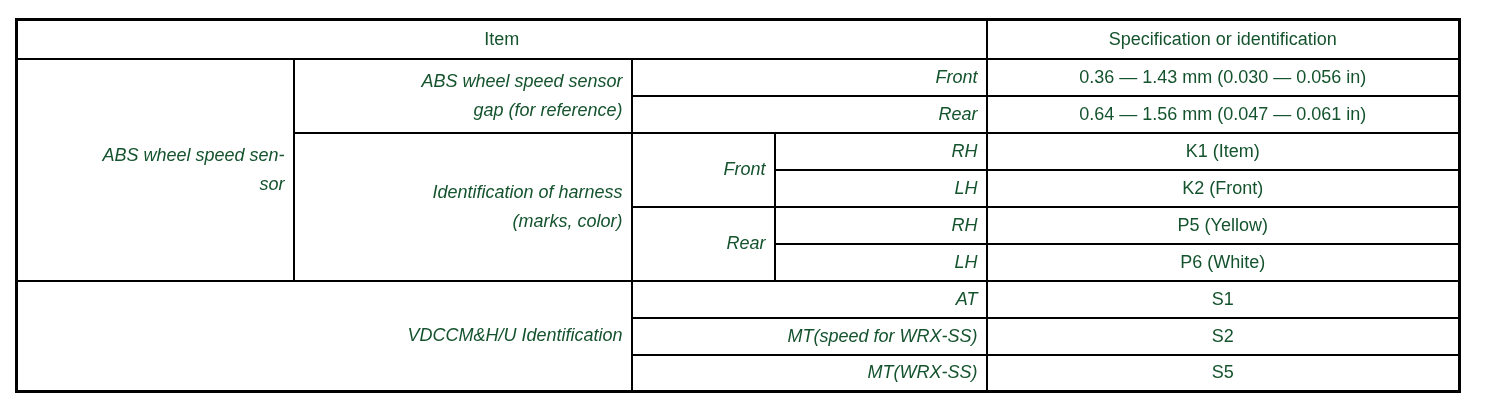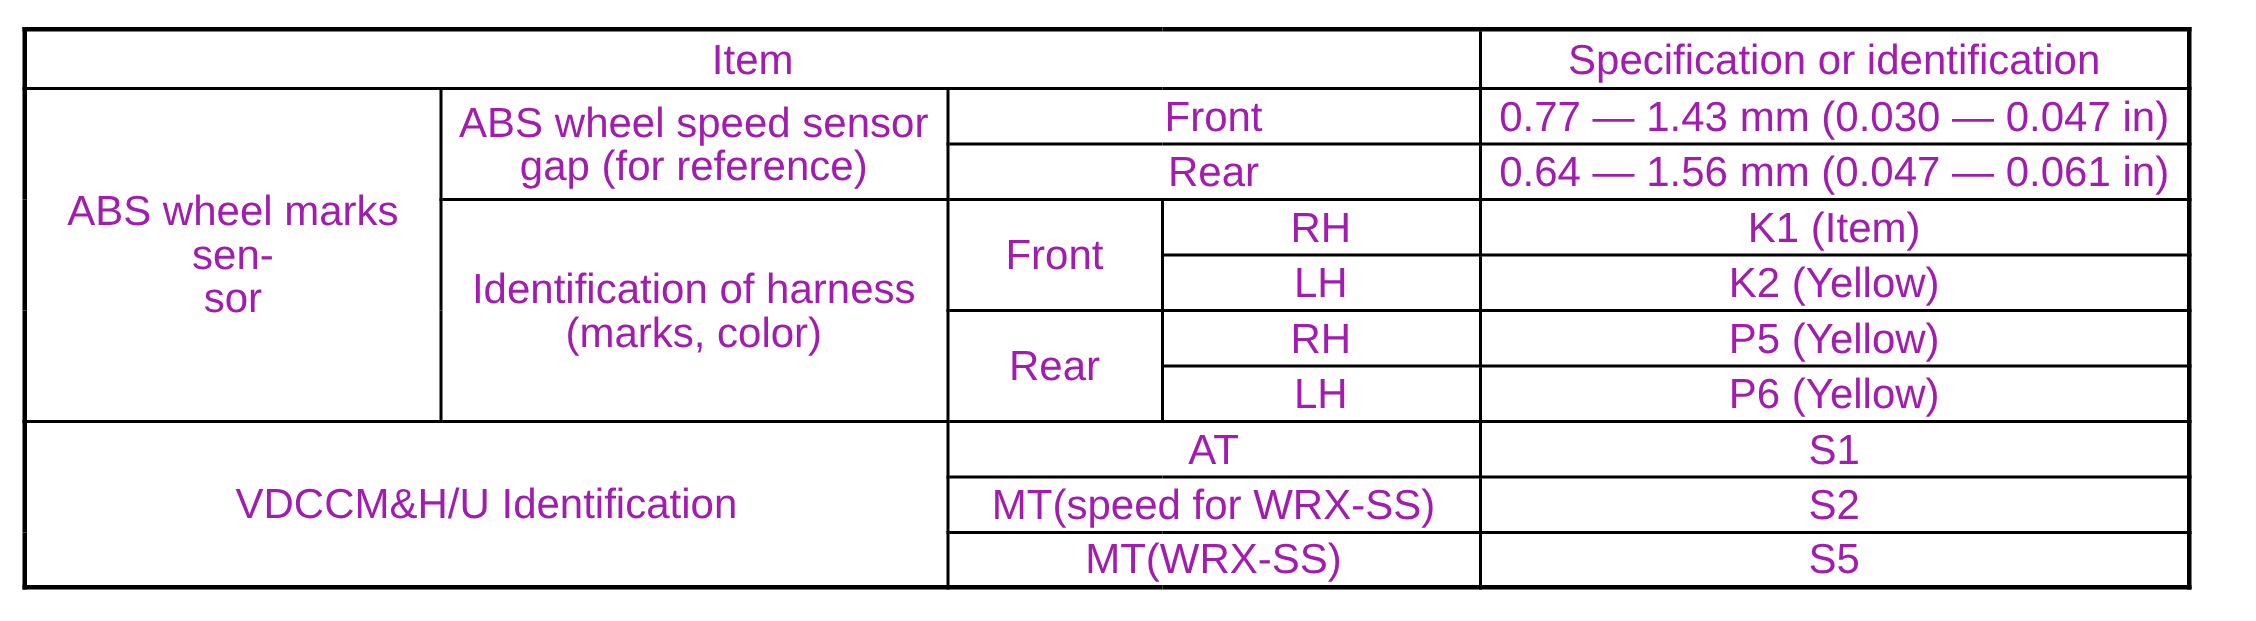--- a/index.html
+++ b/index.html
@@ -20,36 +20,37 @@
     top: 18px;
   }
   table.spec-table {
     border-collapse: collapse;
     table-layout: fixed;
     width: 1443px;
     border: 3px solid #000000;
   }
   table.spec-table td {
     border: 2px solid #000000;
-    font-size: 28px;
+    font-size: 18px;
     line-height: 29px;
-    color: #a21caf;
+    color: #14532d;
     vertical-align: middle;
     padding: 1px 8px;
     overflow: hidden;
     white-space: pre-line;
   }
   tr.h-head  { height: 39px; }
   tr.h-row   { height: 37px; }
   td.ctr {
     text-align: center;
     padding: 1px 2px;
   }
   td.lft {
-    text-align: center;
+    text-align: right;
+    font-style: italic;
   }
 </style>
 </head>
 <body>
 
 <div class="table-wrap">
   <table class="spec-table">
     <colgroup>
       <col style="width:277px">
       <col style="width:338px">
@@ -58,55 +59,55 @@
       <col style="width:473px">
     </colgroup>
 
     <tbody>
         <tr class="h-head">
       <td class="ctr" colspan="4">Item</td>
       <td class="ctr">Specification or identification</td>
     </tr>
 
     <tr class="h-row">
-      <td class="lft" rowspan="6">ABS wheel marks sen-
+      <td class="lft" rowspan="6">ABS wheel speed sen-
 sor</td>
       <td class="lft" rowspan="2">ABS wheel speed sensor
 gap (for reference)</td>
       <td class="lft" colspan="2">Front</td>
-      <td class="ctr">0.77 — 1.43 mm (0.030 — 0.047 in)</td>
+      <td class="ctr">0.36 — 1.43 mm (0.030 — 0.056 in)</td>
     </tr>
 
     <tr class="h-row">
       <td class="lft" colspan="2">Rear</td>
       <td class="ctr">0.64 — 1.56 mm (0.047 — 0.061 in)</td>
     </tr>
 
     <tr class="h-row">
       <td class="lft" rowspan="4">Identification of harness
 (marks, color)</td>
       <td class="lft" rowspan="2">Front</td>
       <td class="lft">RH</td>
       <td class="ctr">K1 (Item)</td>
     </tr>
 
     <tr class="h-row">
       <td class="lft">LH</td>
-      <td class="ctr">K2 (Yellow)</td>
+      <td class="ctr">K2 (Front)</td>
     </tr>
 
     <tr class="h-row">
       <td class="lft" rowspan="2">Rear</td>
       <td class="lft">RH</td>
       <td class="ctr">P5 (Yellow)</td>
     </tr>
 
     <tr class="h-row">
       <td class="lft">LH</td>
-      <td class="ctr">P6 (Yellow)</td>
+      <td class="ctr">P6 (White)</td>
     </tr>
 
     <tr class="h-row">
       <td class="lft" colspan="2" rowspan="3">VDCCM&amp;H/U Identification</td>
       <td class="lft" colspan="2">AT</td>
       <td class="ctr">S1</td>
     </tr>
 
     <tr class="h-row">
       <td class="lft" colspan="2">MT(speed for WRX-SS)</td>

